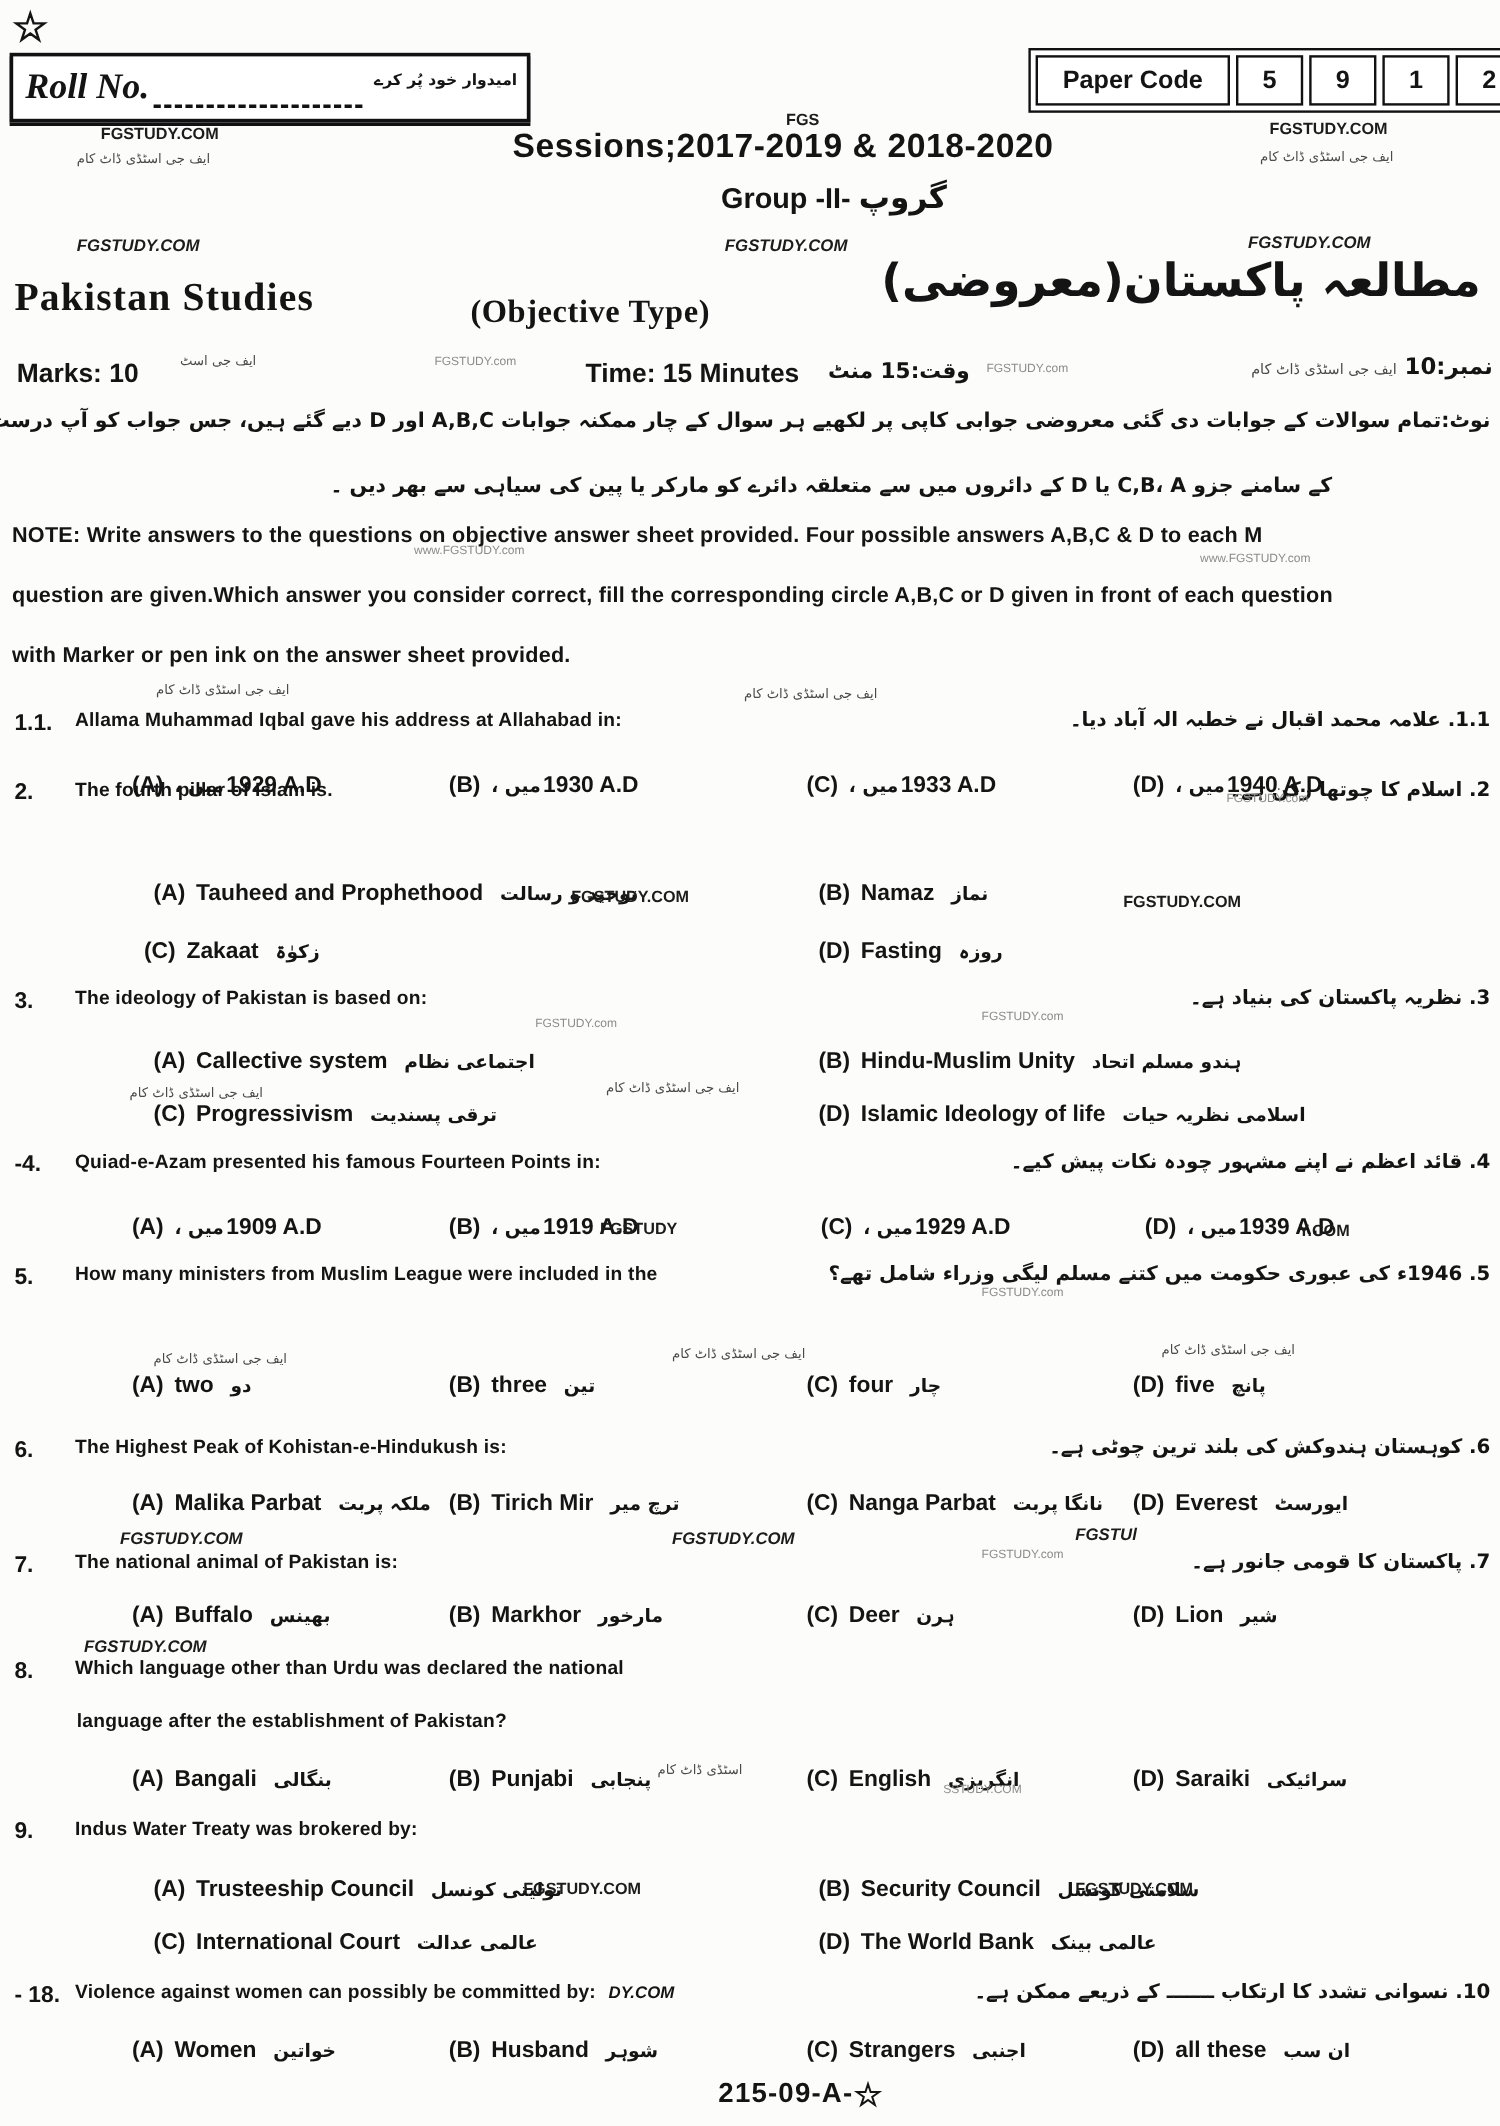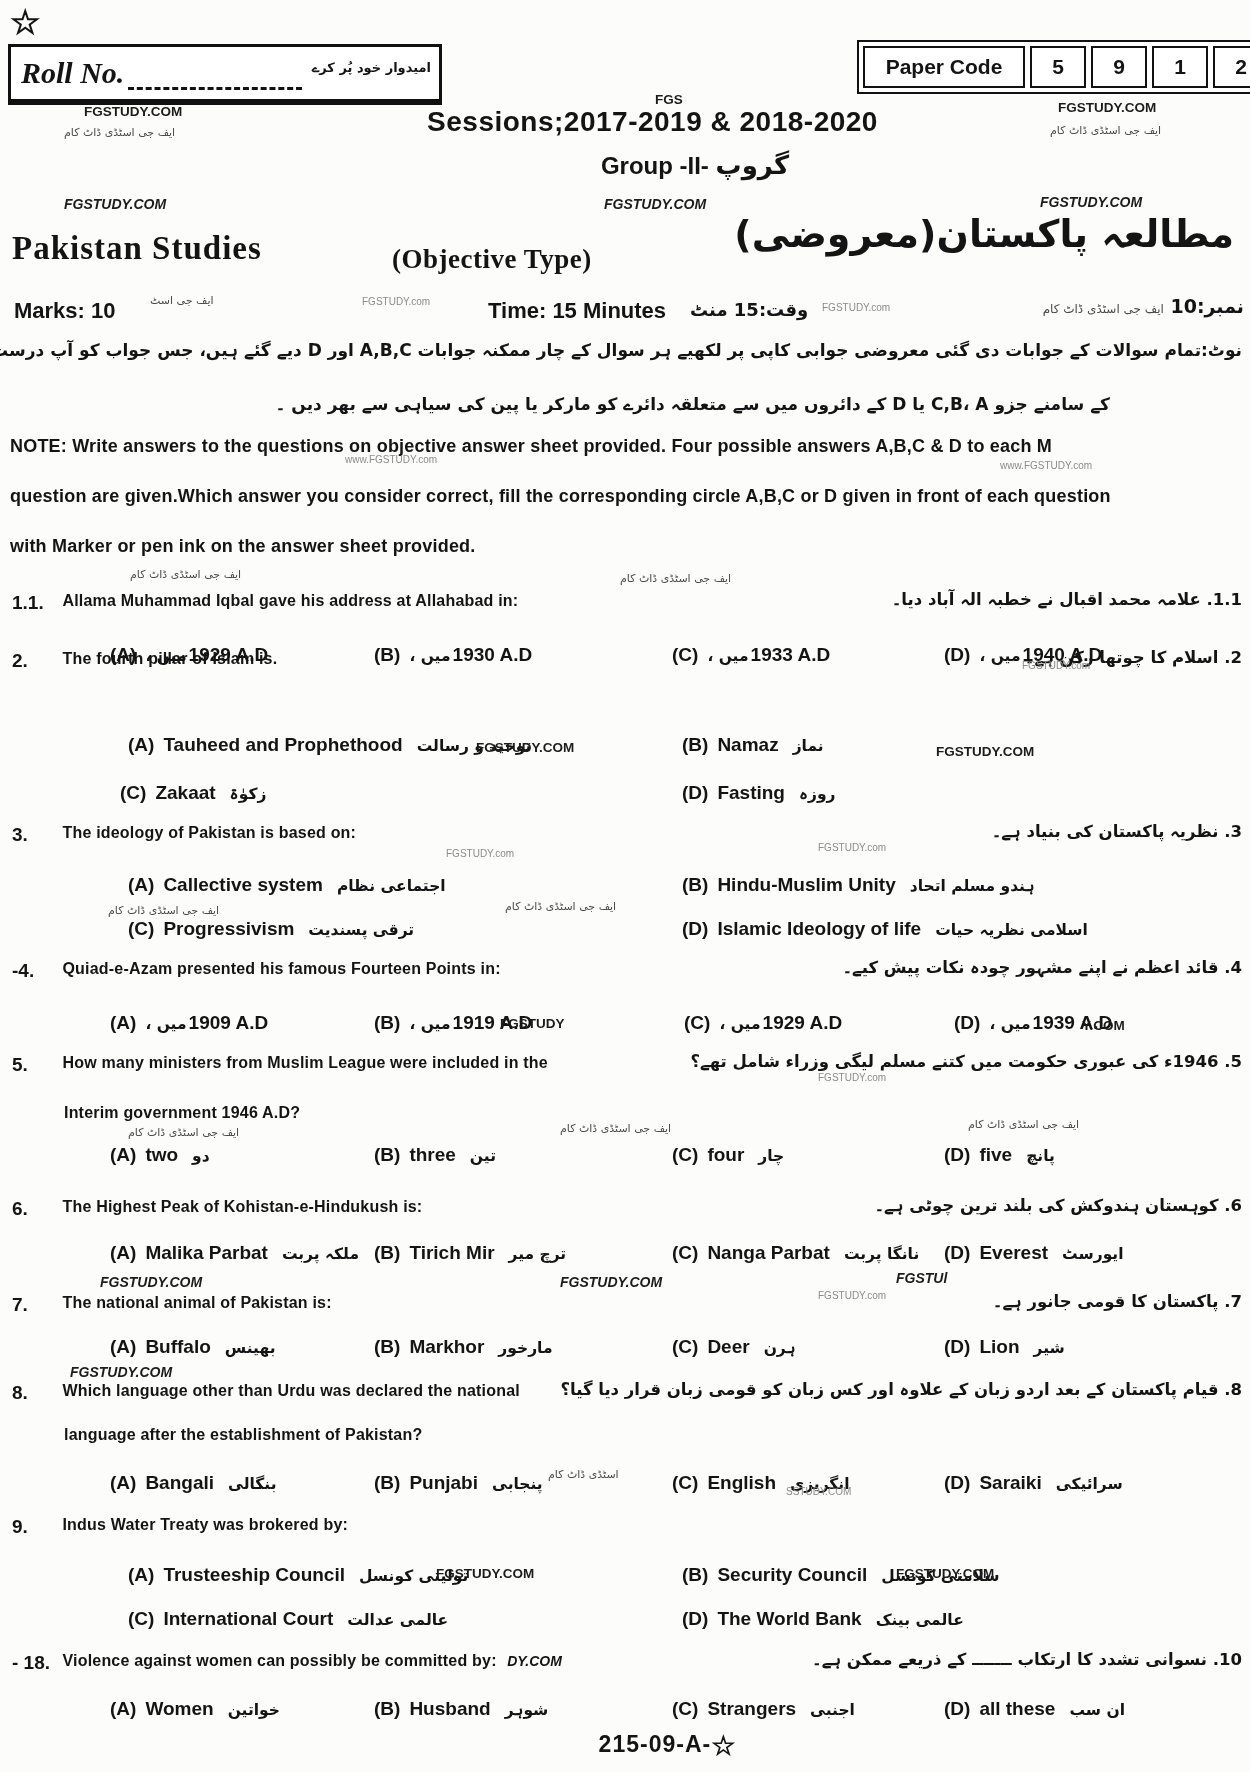--- a/index.html
+++ b/index.html
@@ -148,23 +148,20 @@
     <span class="opt" style="left:330px"><span class="oltr">(B)</span><span class="opre">میں ،</span><span class="oen">1919 A.D</span></span>
     <span class="opt" style="left:640px"><span class="oltr">(C)</span><span class="opre">میں ،</span><span class="oen">1929 A.D</span></span>
     <span class="opt" style="left:910px"><span class="oltr">(D)</span><span class="opre">میں ،</span><span class="oen">1939 A.D</span></span>
   </div>
 
   <div class="row" style="top:1054px">
     <span class="qnum">5.</span>
     <span class="qen">How many ministers from Muslim League were included in the</span>
     <span class="qur">5. 1946ء کی عبوری حکومت میں کتنے مسلم لیگی وزراء شامل تھے؟</span>
   </div>
-  <div class="row" style="top:1104px">
-    <span class="qen q2">Interim government 1946 A.D?</span>
-  </div>
   <div class="row" style="top:1144px">
     <span class="opt" style="left:66px"><span class="oltr">(A)</span><span class="oen">two</span><span class="our">دو</span></span>
     <span class="opt" style="left:330px"><span class="oltr">(B)</span><span class="oen">three</span><span class="our">تین</span></span>
     <span class="opt" style="left:628px"><span class="oltr">(C)</span><span class="oen">four</span><span class="our">چار</span></span>
     <span class="opt" style="left:900px"><span class="oltr">(D)</span><span class="oen">five</span><span class="our">پانچ</span></span>
   </div>
 
   <div class="row" style="top:1198px">
     <span class="qnum">6.</span>
     <span class="qen">The Highest Peak of Kohistan-e-Hindukush is:</span>
@@ -185,21 +182,20 @@
   <div class="row" style="top:1336px">
     <span class="opt" style="left:66px"><span class="oltr">(A)</span><span class="oen">Buffalo</span><span class="our">بھینس</span></span>
     <span class="opt" style="left:330px"><span class="oltr">(B)</span><span class="oen">Markhor</span><span class="our">مارخور</span></span>
     <span class="opt" style="left:628px"><span class="oltr">(C)</span><span class="oen">Deer</span><span class="our">ہرن</span></span>
     <span class="opt" style="left:900px"><span class="oltr">(D)</span><span class="oen">Lion</span><span class="our">شیر</span></span>
   </div>
 
   <div class="row" style="top:1382px">
     <span class="qnum">8.</span>
     <span class="qen">Which language other than Urdu was declared the national</span>
-    <span class="qur">8. قیام پاکستان کے بعد اردو زبان کے علاوہ اور کس زبان کو قومی زبان قرار دیا گیا؟</span>
   </div>
   <div class="row" style="top:1426px">
     <span class="qen q2">language after the establishment of Pakistan?</span>
   </div>
   <div class="row" style="top:1472px">
     <span class="opt" style="left:66px"><span class="oltr">(A)</span><span class="oen">Bangali</span><span class="our">بنگالی</span></span>
     <span class="opt" style="left:330px"><span class="oltr">(B)</span><span class="oen">Punjabi</span><span class="our">پنجابی</span></span>
     <span class="opt" style="left:628px"><span class="oltr">(C)</span><span class="oen">English</span><span class="our">انگریزی</span></span>
     <span class="opt" style="left:900px"><span class="oltr">(D)</span><span class="oen">Saraiki</span><span class="our">سرائیکی</span></span>
   </div>

